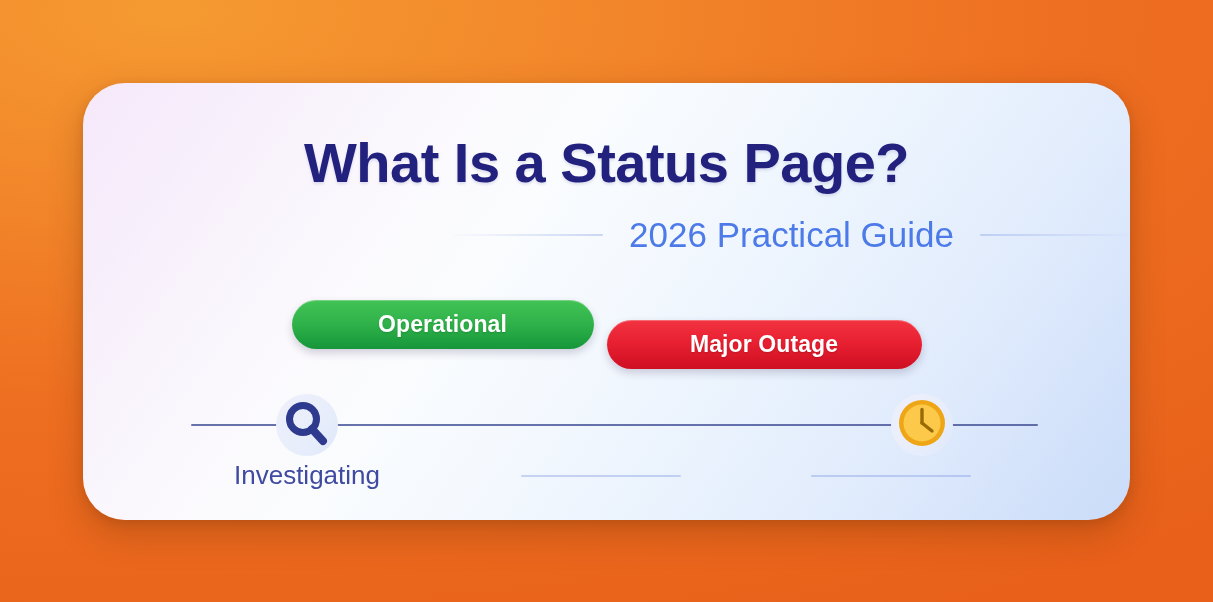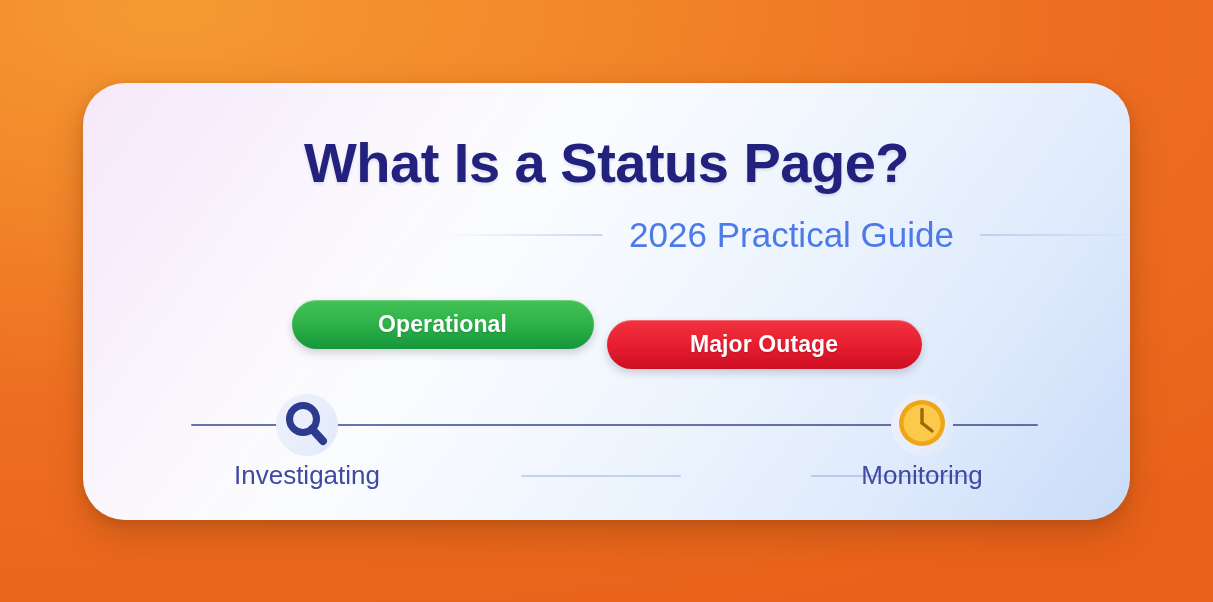--- a/index.html
+++ b/index.html
@@ -236,21 +236,20 @@
 
           <div class="tl-node">
             <div class="tl-icon-wrap">
               <svg width="56" height="56" viewBox="0 0 56 56" aria-hidden="true">
                 <circle cx="28" cy="26" r="23" fill="#efa616"></circle>
                 <circle cx="28" cy="26" r="18.5" fill="#fcc94a"></circle>
                 <line x1="28" y1="26" x2="28" y2="12.5" stroke="#9a6a07" stroke-width="3.4" stroke-linecap="round"></line>
                 <line x1="28" y1="26" x2="38" y2="34" stroke="#9a6a07" stroke-width="3.4" stroke-linecap="round"></line>
               </svg>
             </div>
-            <div class="tl-label">Monitoring</div>
           </div>
 
 
         </div>
       </div>
 
     </div>
   </div>
 </div>
 

